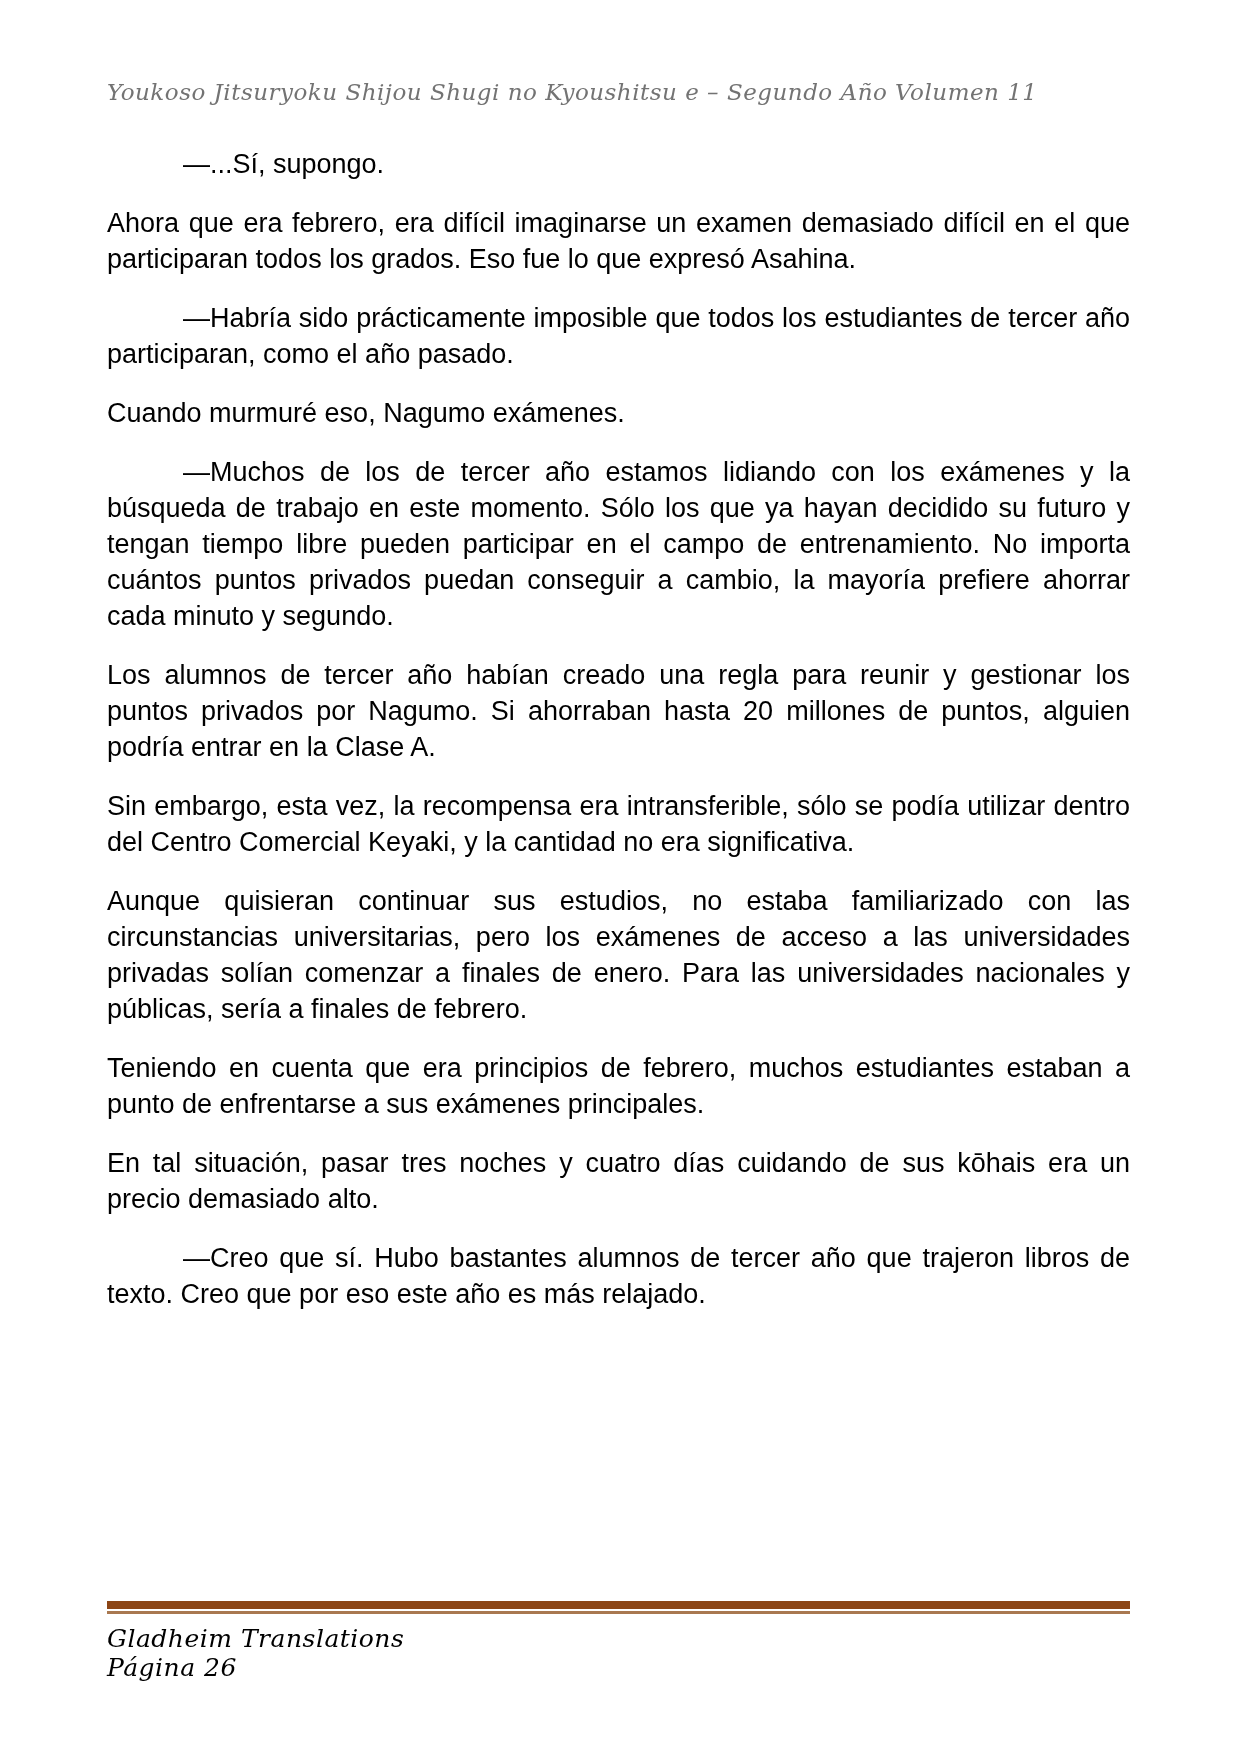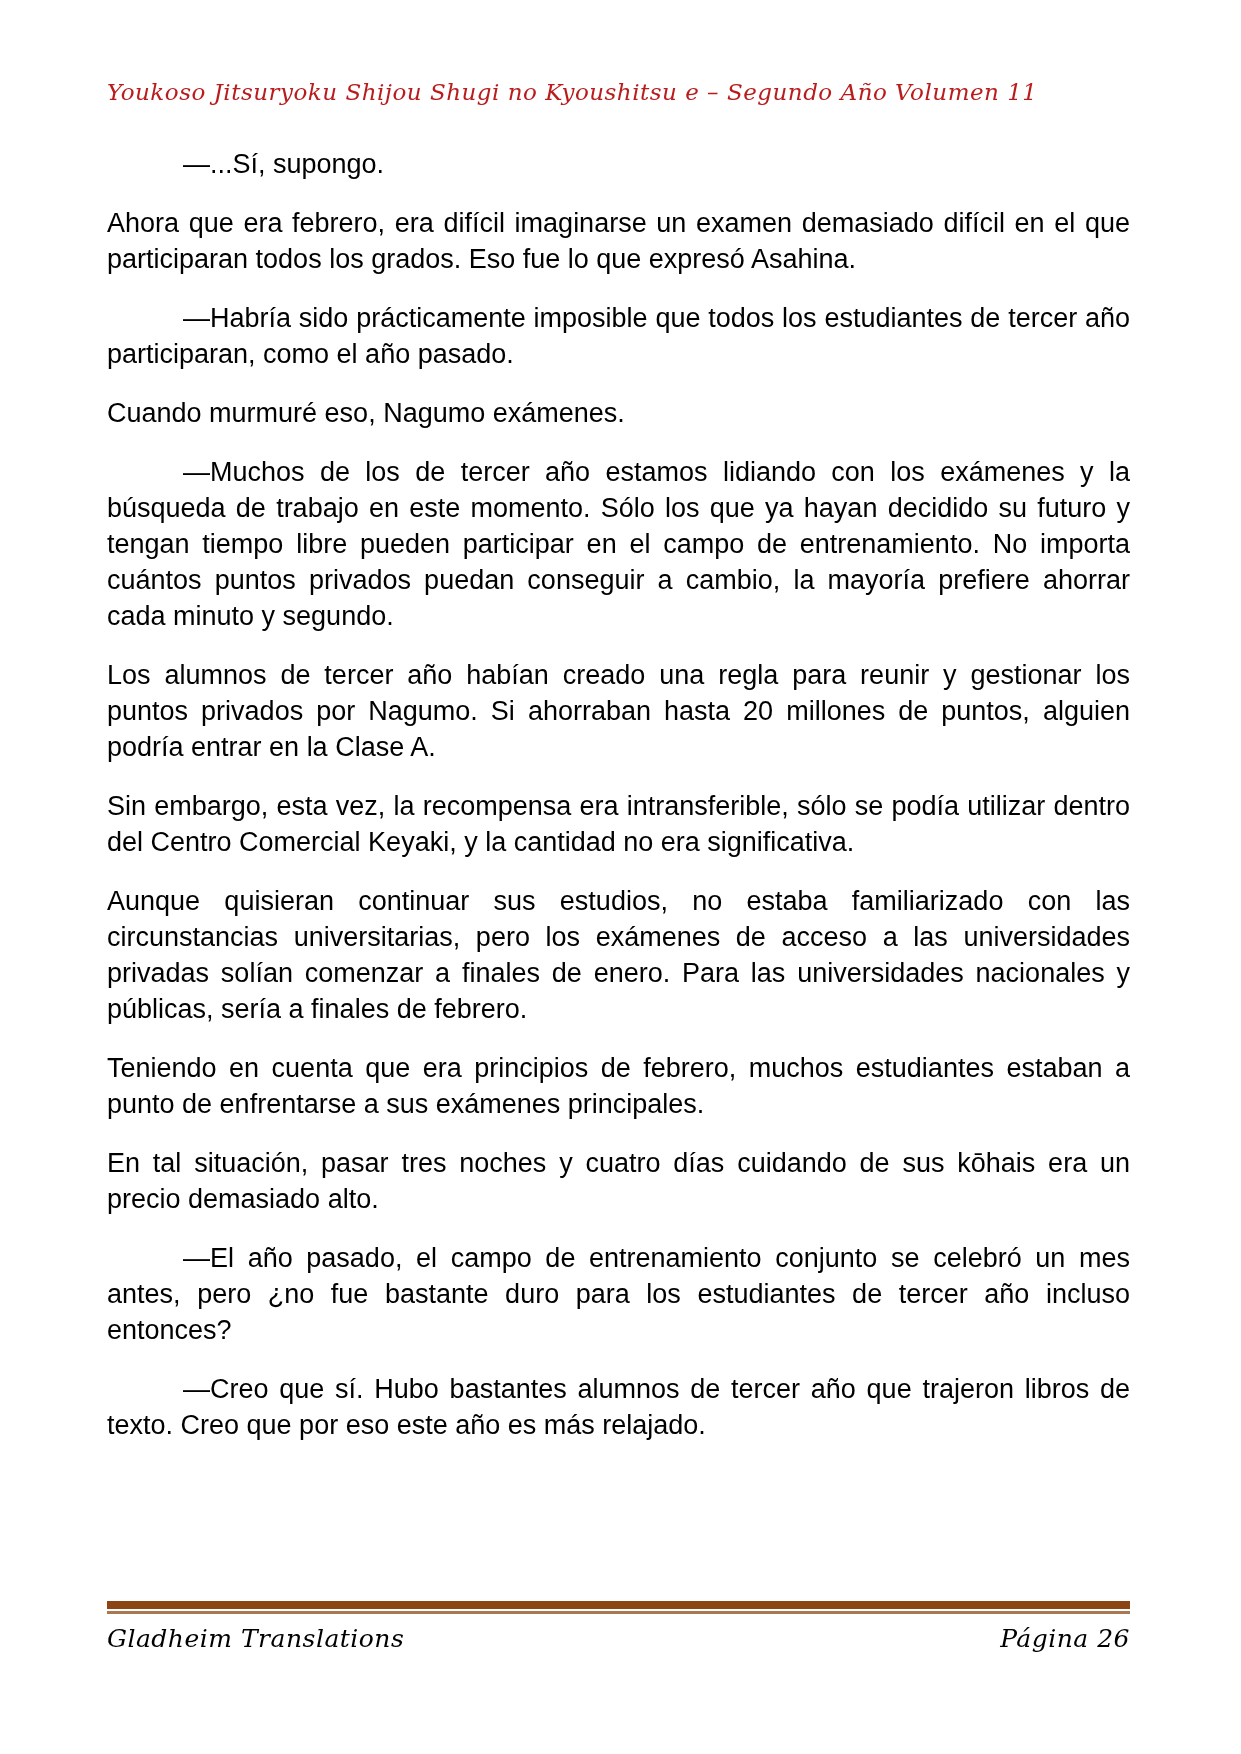--- a/index.html
+++ b/index.html
@@ -20,21 +20,21 @@
     position: absolute;
     top: 78px;
     left: 107px;
     right: 111px;
     font-family: "DejaVu Serif", serif;
     font-style: italic;
     font-size: 23px;
     line-height: 28px;
     letter-spacing: 0.5px;
     white-space: nowrap;
-    color: #b91c1c;
+    color: #737373;
   }
   .content {
     position: absolute;
     top: 146px;
     left: 107px;
     width: 1023px;
     font-size: 27px;
     line-height: 36px;
     text-align: justify;
     color: #000000;
@@ -62,41 +62,41 @@
     left: 107px;
     width: 1023px;
     display: flex;
     justify-content: space-between;
     align-items: baseline;
     font-family: "DejaVu Serif", serif;
     font-style: italic;
     font-size: 25px;
     letter-spacing: 0.5px;
     color: #000000;
+    flex-direction: column;
   }
 </style>
 </head>
 <body>
 
 <div class="page">
 
   <div class="doc-header">Youkoso Jitsuryoku Shijou Shugi no Kyoushitsu e – Segundo Año Volumen 11</div>
 
   <div class="content">
       <p class="para dialogue">—...Sí, supongo.</p>
       <p class="para narration">Ahora que era febrero, era difícil imaginarse un examen demasiado difícil en el que participaran todos los grados. Eso fue lo que expresó Asahina.</p>
       <p class="para dialogue">—Habría sido prácticamente imposible que todos los estudiantes de tercer año participaran, como el año pasado.</p>
       <p class="para narration">Cuando murmuré eso, Nagumo exámenes.</p>
       <p class="para dialogue">—Muchos de los de tercer año estamos lidiando con los exámenes y la búsqueda de trabajo en este momento. Sólo los que ya hayan decidido su futuro y tengan tiempo libre pueden participar en el campo de entrenamiento. No importa cuántos puntos privados puedan conseguir a cambio, la mayoría prefiere ahorrar cada minuto y segundo.</p>
       <p class="para narration">Los alumnos de tercer año habían creado una regla para reunir y gestionar los puntos privados por Nagumo. Si ahorraban hasta 20 millones de puntos, alguien podría entrar en la Clase A.</p>
       <p class="para narration">Sin embargo, esta vez, la recompensa era intransferible, sólo se podía utilizar dentro del Centro Comercial Keyaki, y la cantidad no era significativa.</p>
       <p class="para narration">Aunque quisieran continuar sus estudios, no estaba familiarizado con las circunstancias universitarias, pero los exámenes de acceso a las universidades privadas solían comenzar a finales de enero. Para las universidades nacionales y públicas, sería a finales de febrero.</p>
       <p class="para narration">Teniendo en cuenta que era principios de febrero, muchos estudiantes estaban a punto de enfrentarse a sus exámenes principales.</p>
       <p class="para narration">En tal situación, pasar tres noches y cuatro días cuidando de sus kōhais era un precio demasiado alto.</p>
-      <p class="para dialogue">—El año pasado, el campo de entrenamiento conjunto se celebró un mes antes, pero ¿no fue bastante duro para los estudiantes de tercer año incluso entonces?</p>
       <p class="para dialogue">—Creo que sí. Hubo bastantes alumnos de tercer año que trajeron libros de texto. Creo que por eso este año es más relajado.</p>
     </div>
 
   <div class="footer-rule"></div>
 
   <div class="footer-text">
     <span>Gladheim Translations</span>
     <span>Página 26</span>
   </div>
 

